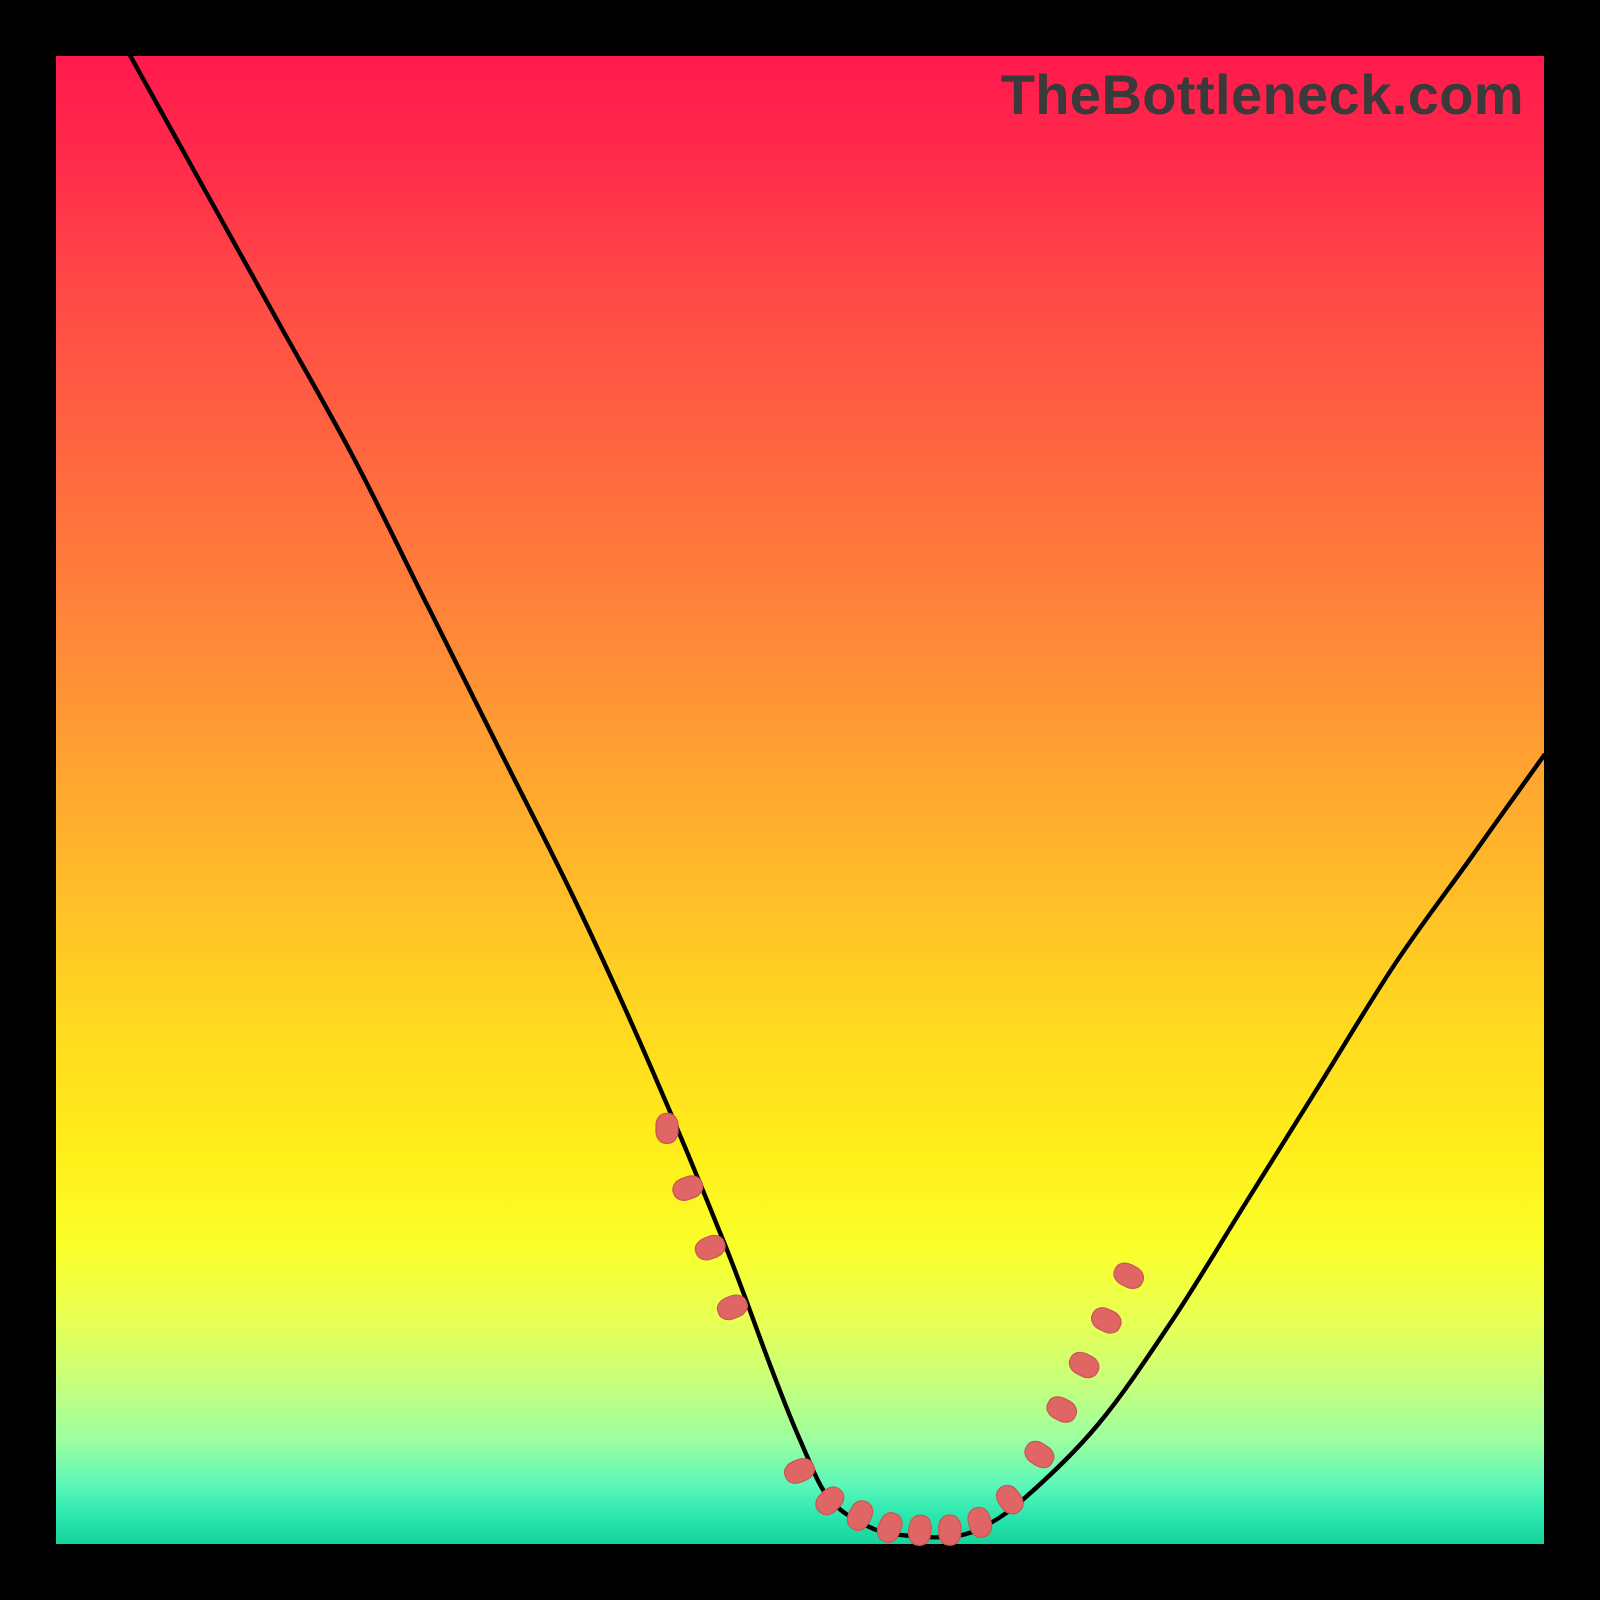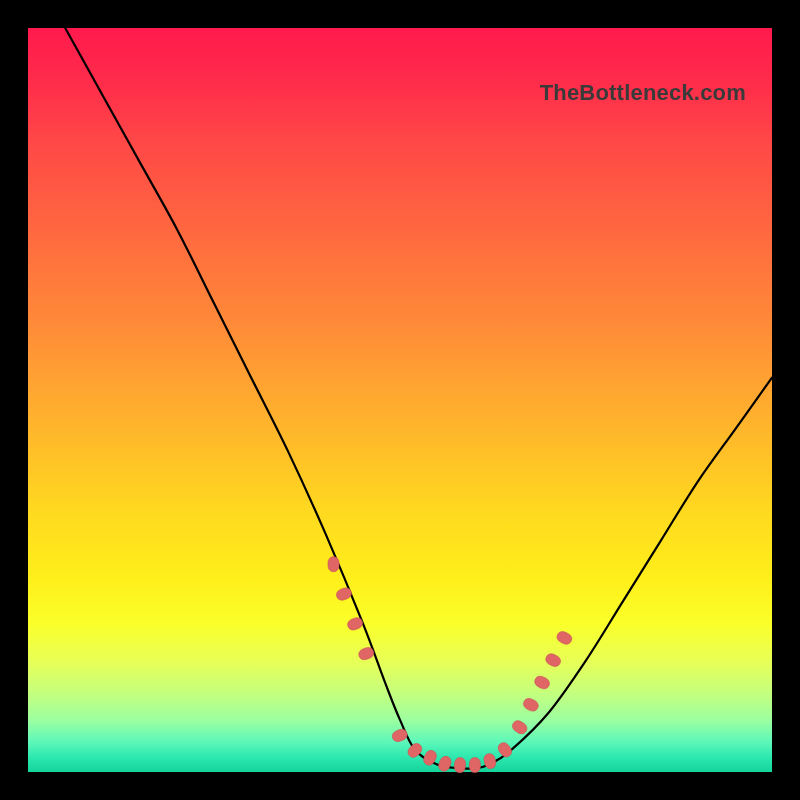--- a/index.html
+++ b/index.html
@@ -41,27 +41,26 @@
       #c8ff7a 89%,
       #9dffa0 93%,
       #5cf7b9 96%,
       #2de8af 98%,
       #14d39b 100%
     );
   }
   .watermark {
     position: absolute;
     top: 4px;
-    right: 26px;
+    right: 10px;
     color: #3a3a3a;
-    font-size: 22px;
+    font-size: 28px;
     font-weight: 600;
     letter-spacing: 0.2px;
     user-select: none;
-    margin-top: 48px;
   }
   svg.curve {
     position: absolute;
     left: 0;
     top: 0;
     width: 744px;
     height: 744px;
     overflow: visible;
   }
 </style>

